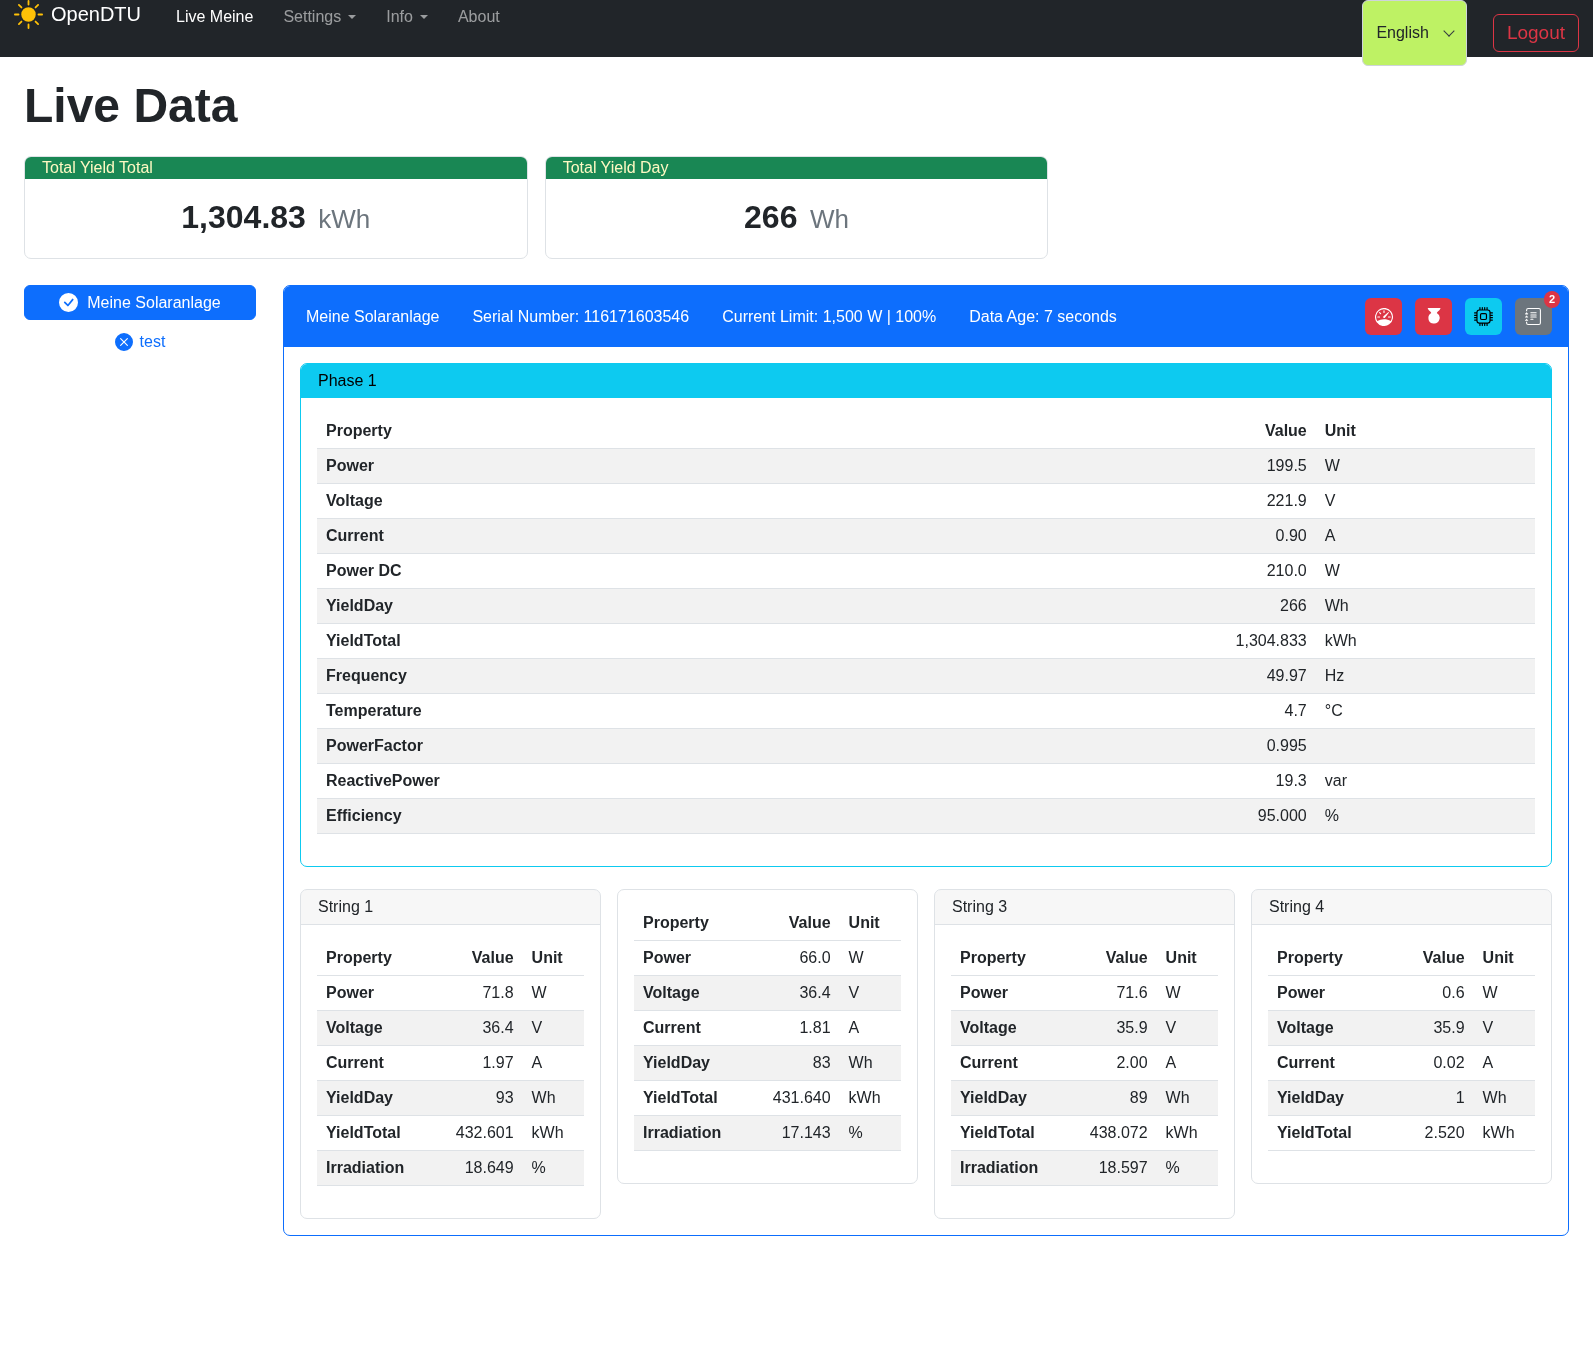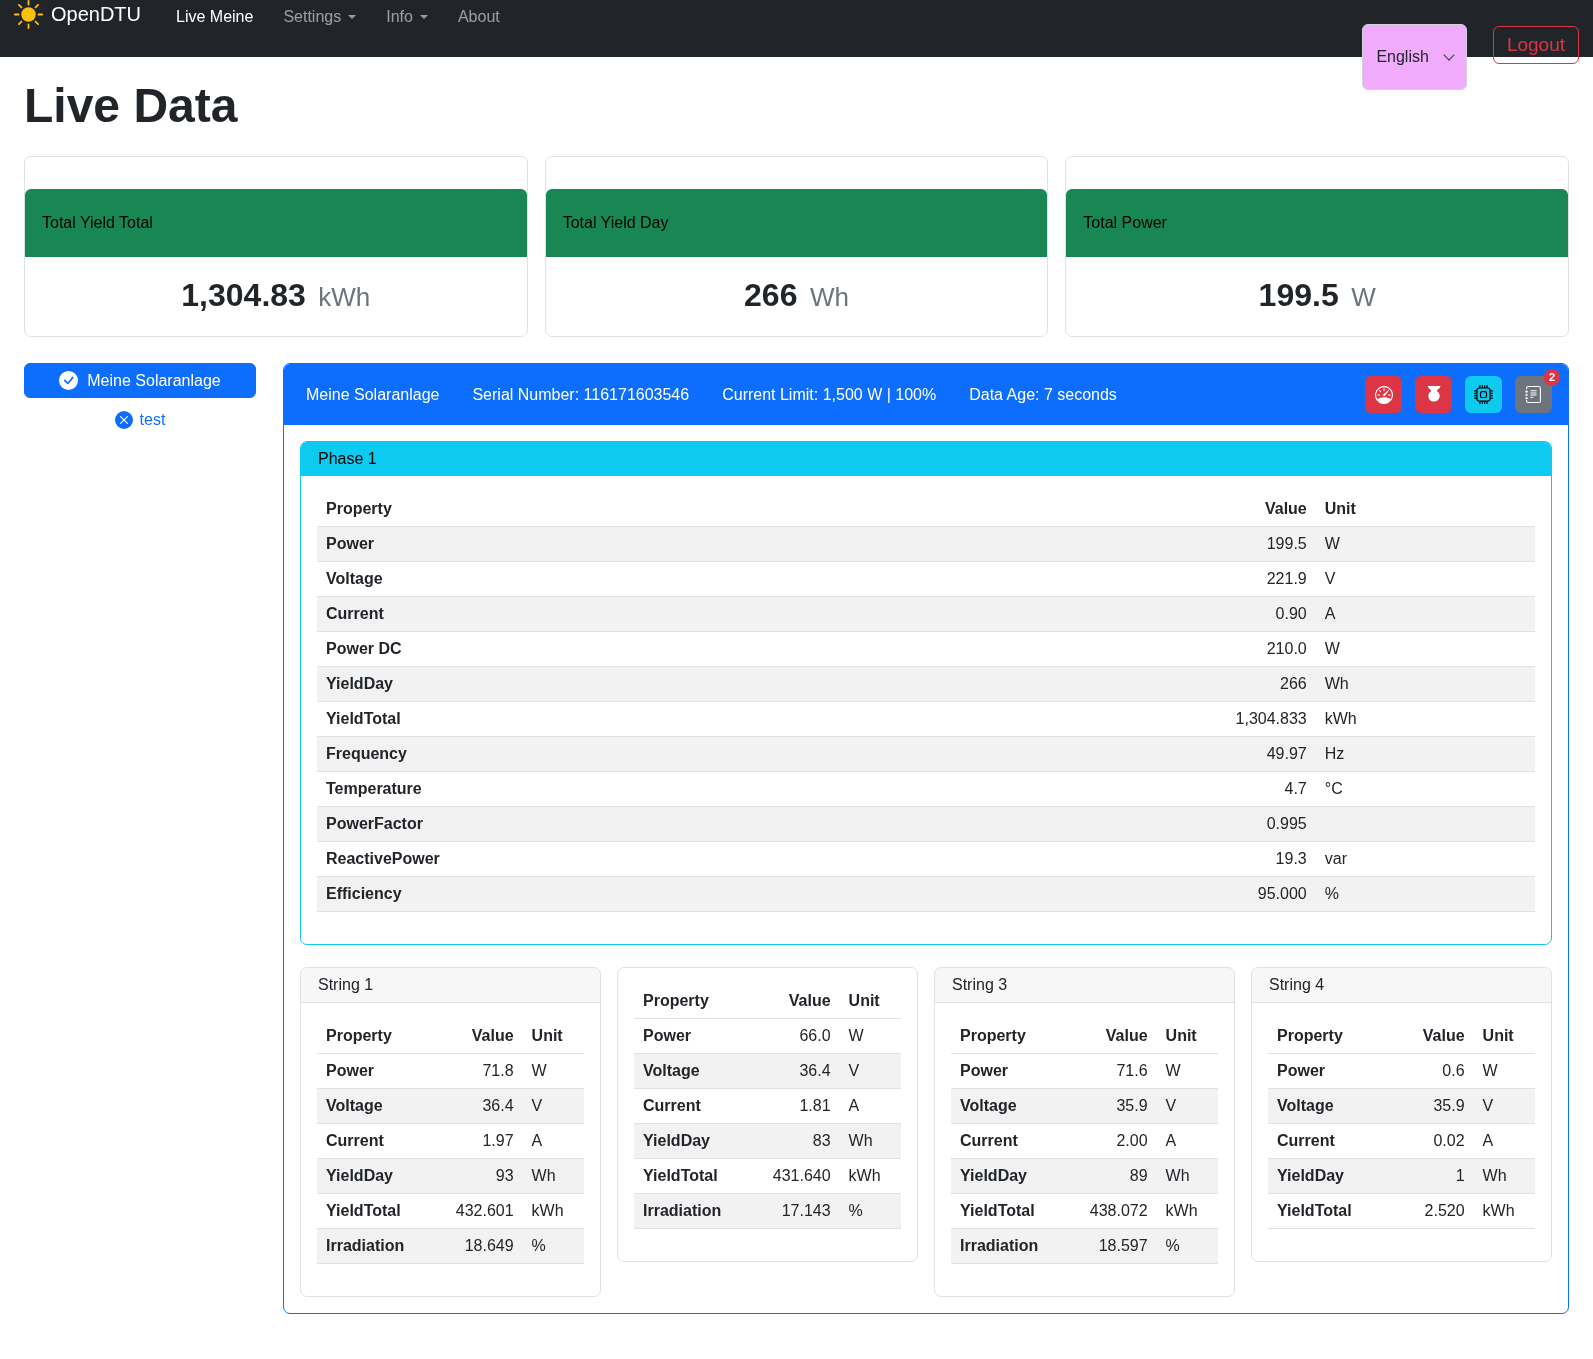--- a/index.html
+++ b/index.html
@@ -11,31 +11,31 @@
        font-family:"Liberation Sans",sans-serif;font-size:16px;}
 
   
   .navbar{background:var(--navbar-bg);height:57px;display:flex;align-items:flex-start;padding:0 14px;}
   .brand{display:flex;align-items:center;gap:8px;color:#fff;font-size:20px;font-weight:500;cursor:pointer;margin-right:20px;}
   .nav-links{display:flex;align-items:center;}
   .nav-link{color:rgba(255,255,255,.55);padding:8px 15px;text-decoration:none;cursor:pointer;display:inline-flex;align-items:center;}
   .nav-link.active{color:#fff;}
   .caret{display:inline-block;margin-left:7px;border-top:4.5px solid;border-right:4.5px solid transparent;border-left:4.5px solid transparent;}
   .nav-right{margin-left:auto;display:flex;align-items:center;gap:26px;}
-  .lang-select{background:#f0abfc;border:1px solid #ced4da;border-radius:6px;padding:23px 13px;display:flex;align-items:center;gap:16px;cursor:pointer;color:#212529;margin-top:24px;}
+  .lang-select{background:#bef264;border:1px solid #ced4da;border-radius:6px;padding:23px 13px;display:flex;align-items:center;gap:16px;cursor:pointer;color:#212529;}
   .chevron{width:8px;height:8px;border-right:1.8px solid #343a40;border-bottom:1.8px solid #343a40;transform:rotate(45deg);margin-top:-4px;}
   .logout-btn{background:transparent;border:1px solid var(--danger);color:var(--danger);border-radius:6px;padding:7px 13px;font-size:19px;font-family:inherit;cursor:pointer;}
 
   
   .container{padding:0 24px;}
   .page-title{font-size:48px;font-weight:600;margin:21px 0 23px;}
 
   .summary-row{display:grid;grid-template-columns:repeat(3,1fr);gap:17px;margin-bottom:26px;}
   .summary-card{border:1px solid #dee2e6;border-radius:7px;background:#fff;}
-  .summary-card-header{background:var(--success);color:#000000;padding:25px 17px;border-radius:6px 6px 0 0;margin-top:32px;}
+  .summary-card-header{background:var(--success);color:#fef9c3;padding:2px 17px;border-radius:6px 6px 0 0;}
   .summary-card-body{padding:20px 16px 22px;text-align:center;}
   .summary-value{font-size:32px;font-weight:700;}
   .summary-unit{font-size:26px;color:#6c757d;margin-left:8px;font-weight:400;}
 
   .content-row{display:flex;align-items:flex-start;gap:27px;padding-bottom:28px;}
 
   
   .sidebar{flex:0 0 232px;}
   .inverter-select-btn{width:100%;background:var(--primary);border:1px solid var(--primary);color:#fff;border-radius:6px;
     padding:7px 12px;display:flex;align-items:center;justify-content:center;gap:9px;font-size:16px;font-family:inherit;cursor:pointer;}
@@ -122,27 +122,20 @@
       <div class="summary-card-body">
         <span class="summary-value">1,304.83</span>
         <span class="summary-unit">kWh</span>
       </div>
     </section>
     <section class="summary-card">
       <div class="summary-card-header">Total Yield Day</div>
       <div class="summary-card-body">
         <span class="summary-value">266</span>
         <span class="summary-unit">Wh</span>
-      </div>
-    </section>
-    <section class="summary-card">
-      <div class="summary-card-header">Total Power</div>
-      <div class="summary-card-body">
-        <span class="summary-value">199.5</span>
-        <span class="summary-unit">W</span>
       </div>
     </section>
   </div>
 
   <div class="content-row">
 
     <aside class="sidebar">
       <button class="inverter-select-btn">
         <span class="icon">
           <svg width="19" height="19" viewBox="0 0 16 16" fill="#fff">

